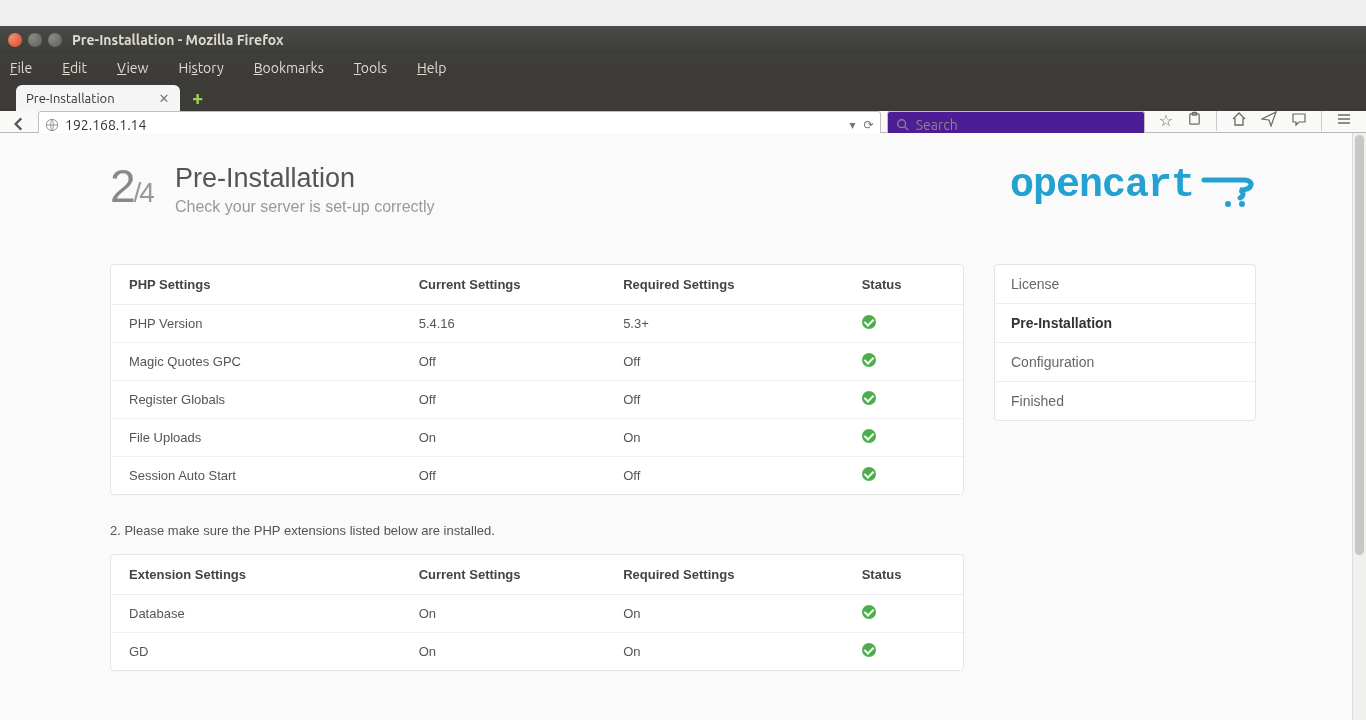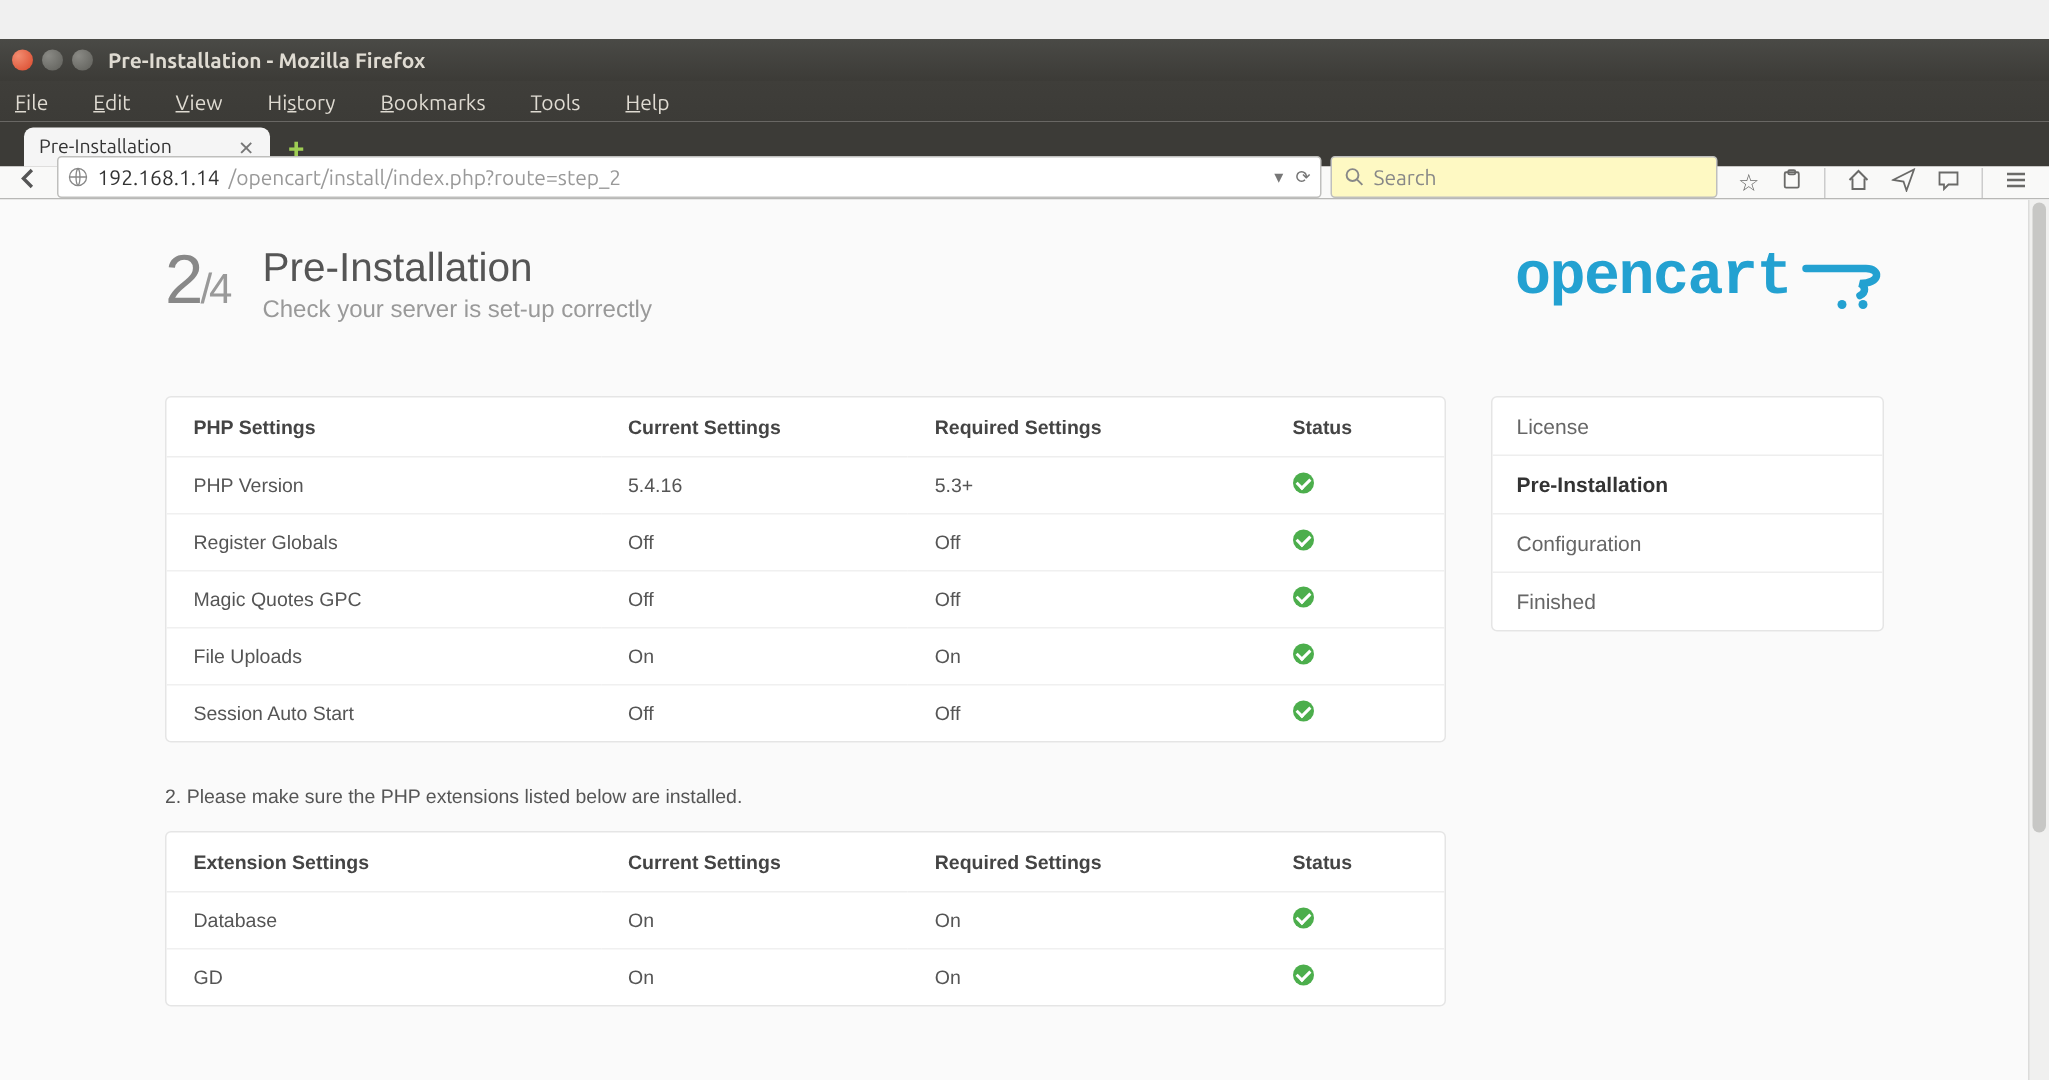--- a/index.html
+++ b/index.html
@@ -17,27 +17,27 @@
 .menubar span { cursor: default; }
 .menubar span u { text-decoration: underline; }
 
 
 .tabstrip { background: #3c3b37; height: 30px; display: flex; align-items: flex-end; padding-left: 10px; }
 .tab { background: #f5f5f5; border-top-left-radius: 6px; border-top-right-radius: 6px; height: 26px; display: flex; align-items: center; padding: 0 10px; font-size: 13px; color: #333; gap: 44px; margin-left: 6px; }
 .tab-close { font-size: 13px; color: #777; cursor: pointer; }
 .newtab { width: 20px; height: 20px; margin-left: 8px; margin-bottom: 3px; color: #9fce54; font-size: 20px; font-weight: bold; line-height: 20px; text-align: center; }
 
 
-.toolbar { background: #f9f9f8; border-bottom: 1px solid #b8b8b6; height: 22px; display: flex; align-items: flex-end; padding: 0 6px; gap: 6px; }
+.toolbar { background: #f9f9f8; border-bottom: 1px solid #b8b8b6; height: 22px; display: flex; align-items: flex-start; padding: 0 6px; gap: 6px; }
 .tool-btn { width: 26px; height: 26px; display: flex; align-items: center; justify-content: center; color: #555; font-size: 16px; }
 .urlbar { flex: 1; height: 28px; border: 1px solid #bfbfbd; border-radius: 3px; display: flex; align-items: center; padding: 0 6px; background: #fff; font-size: 14px; color: #555; gap: 6px; }
 .urlbar .host { color: #333; }
 .urlbar .path { color: #999; }
 .urlbar-right { margin-left: auto; display: flex; align-items: center; gap: 8px; color: #777; font-size: 12px; }
-.searchbar { width: 258px; height: 28px; border: 1px solid #bfbfbd; border-radius: 3px; display: flex; align-items: center; padding: 0 8px; background: #fef9c3; color: #888; font-size: 14px; gap: 6px; }
+.searchbar { width: 258px; height: 28px; border: 1px solid #bfbfbd; border-radius: 3px; display: flex; align-items: center; padding: 0 8px; background: #4c1d95; color: #888; font-size: 14px; gap: 6px; }
 .toolbar-icons { display: flex; gap: 14px; padding: 0 8px; color: #6a6a68; font-size: 16px; }
 .toolbar-sep { width: 1px; height: 20px; background: #ccc; }
 
 
 .viewport { height: 597px; overflow: hidden; background: #fafafa; position: relative; }
 .scrollv { position: absolute; right: 0; top: 0; bottom: 0; width: 14px; background: #f0f0ef; border-left: 1px solid #dcdcdb; }
 .scroll-thumb { position: absolute; left: 2px; right: 2px; top: 2px; height: 420px; background: #c7c7c5; border-radius: 5px; }
 
 .page { padding: 30px 110px 0 110px; color: #444; font-family: "Helvetica Neue", Arial, sans-serif; }
 .page-header { display: flex; align-items: flex-start; }
@@ -106,21 +106,20 @@
     <svg width="18" height="18" viewBox="0 0 16 16">
         <path d="M10 3 L5 8 L10 13" stroke="#555" stroke-width="2" fill="none"></path>
       </svg>
   </div>
   <div class="urlbar">
     <svg width="14" height="14" viewBox="0 0 16 16">
         <circle cx="8" cy="8" r="6.5" stroke="#888" fill="none"></circle>
         <path d="M1.5 8h13M8 1.5c2 2 2 11 0 13M8 1.5c-2 2-2 11 0 13" stroke="#888" fill="none"></path>
       </svg>
     <span class="host">192.168.1.14</span>
-      <span class="path">/opencart/install/index.php?route=step_2</span>
     <div class="urlbar-right">
       <span>▾</span>
       <span>⟳</span>
     </div>
   </div>
   <div class="searchbar">
     <svg width="14" height="14" viewBox="0 0 16 16">
         <circle cx="6.5" cy="6.5" r="4.5" stroke="#888" fill="none" stroke-width="1.5"></circle>
         <line x1="10" y1="10" x2="14" y2="14" stroke="#888" stroke-width="1.5"></line>
       </svg>
@@ -197,27 +196,27 @@
             </tr>
               </thead>
             <tbody id="table1-body">
                 <tr>
                   <td>PHP Version</td>
                   <td>5.4.16</td>
                   <td>5.3+</td>
                   <td><span class="status-ok"></span></td>
                 </tr>
                 <tr>
+                  <td>Magic Quotes GPC</td>
+                  <td>Off</td>
+                  <td>Off</td>
+                  <td><span class="status-ok"></span></td>
+                </tr>
+                <tr>
                   <td>Register Globals</td>
-                  <td>Off</td>
-                  <td>Off</td>
-                  <td><span class="status-ok"></span></td>
-                </tr>
-                <tr>
-                  <td>Magic Quotes GPC</td>
                   <td>Off</td>
                   <td>Off</td>
                   <td><span class="status-ok"></span></td>
                 </tr>
                 <tr>
                   <td>File Uploads</td>
                   <td>On</td>
                   <td>On</td>
                   <td><span class="status-ok"></span></td>
                 </tr>

